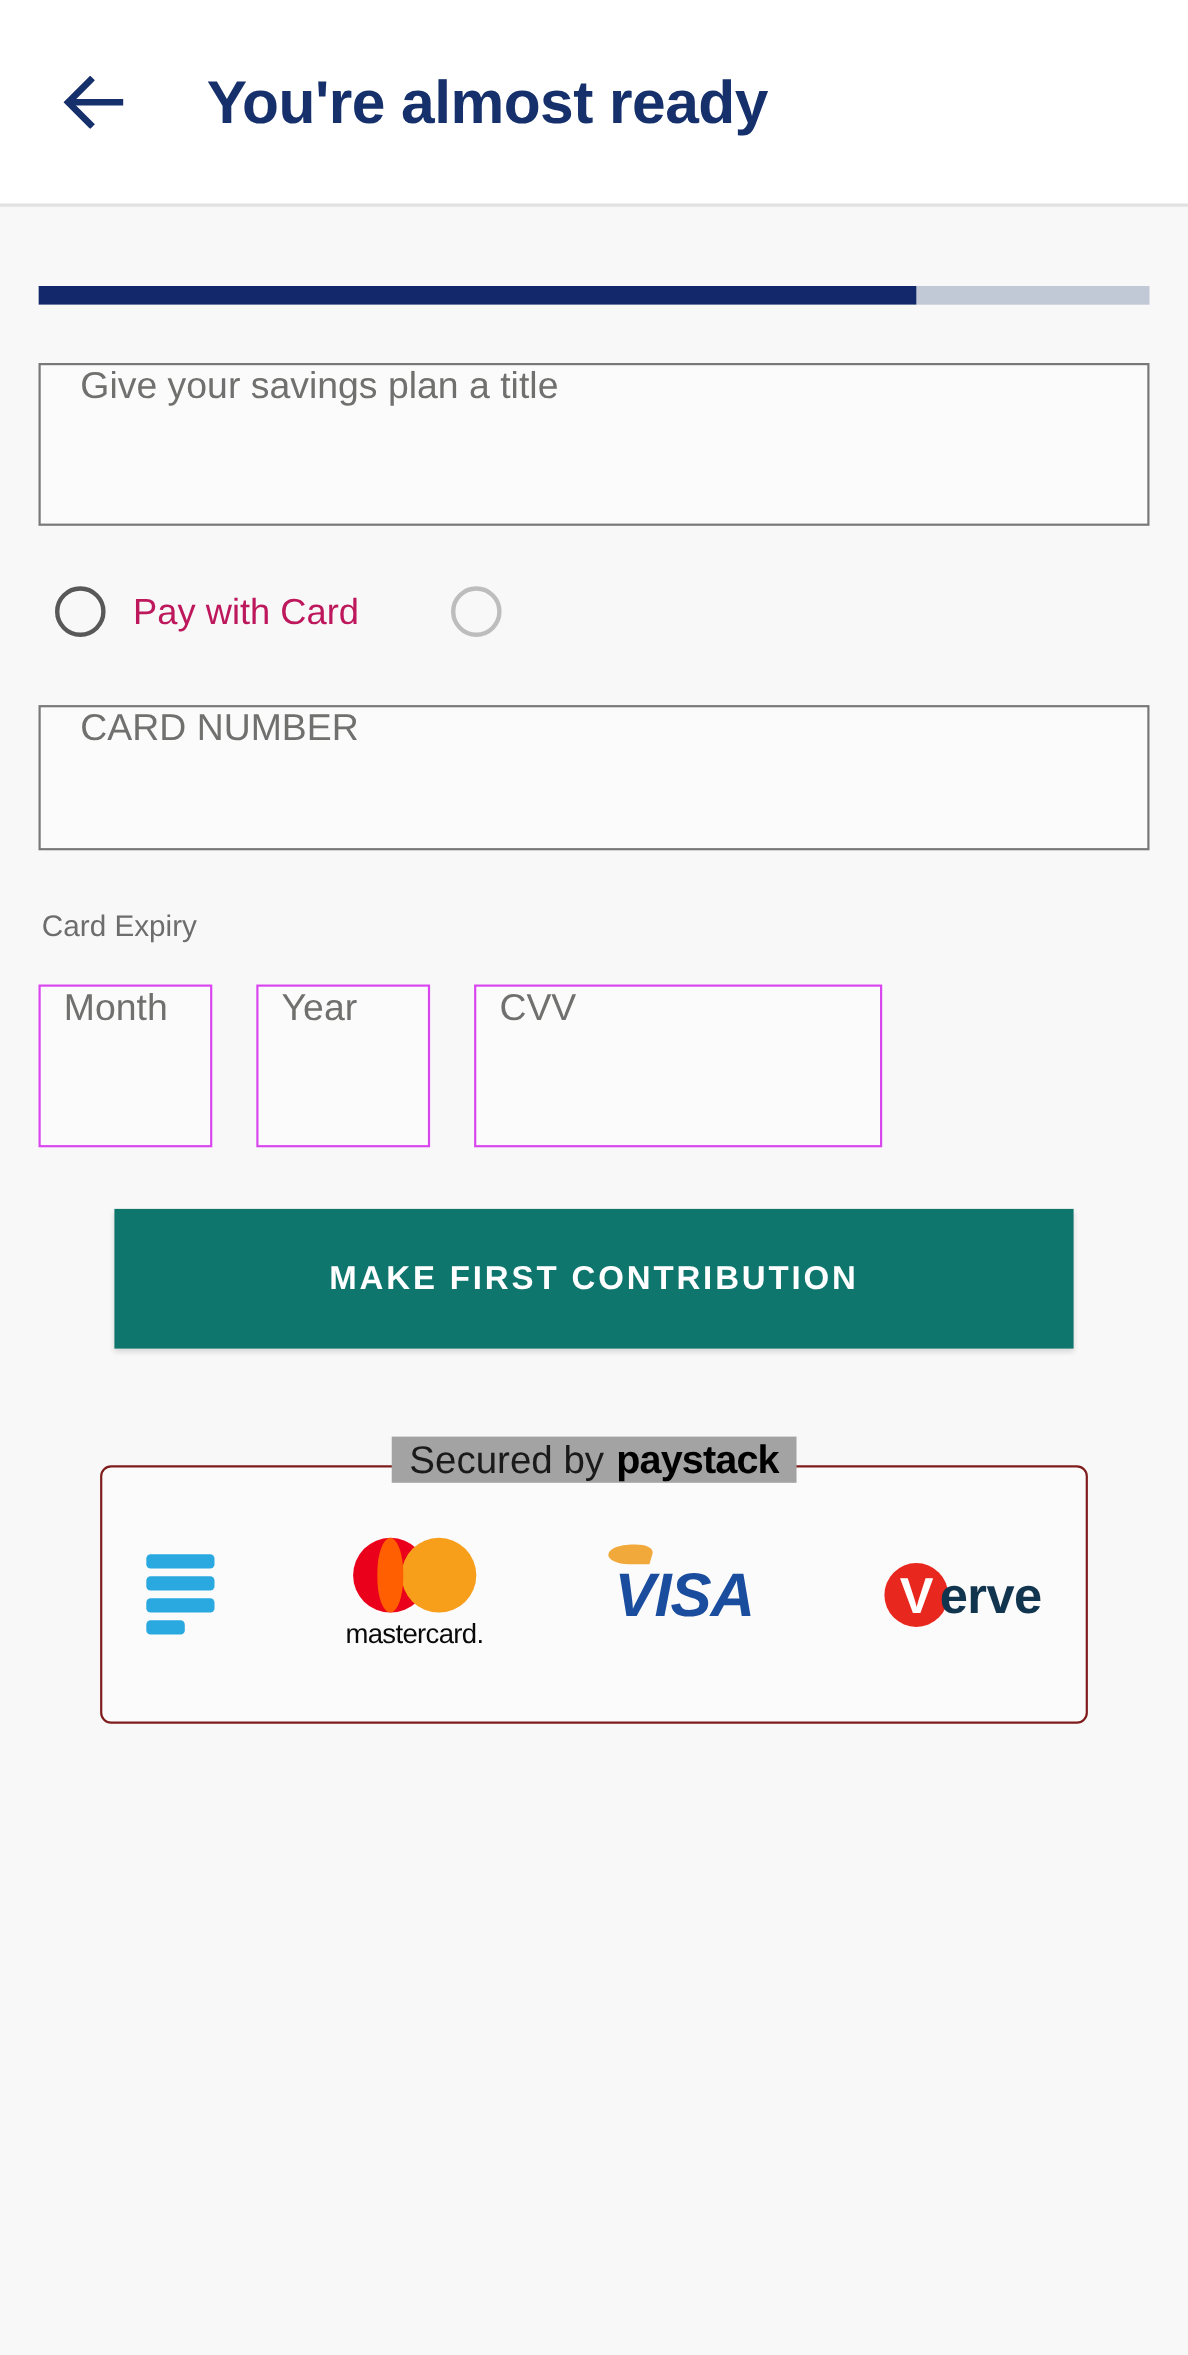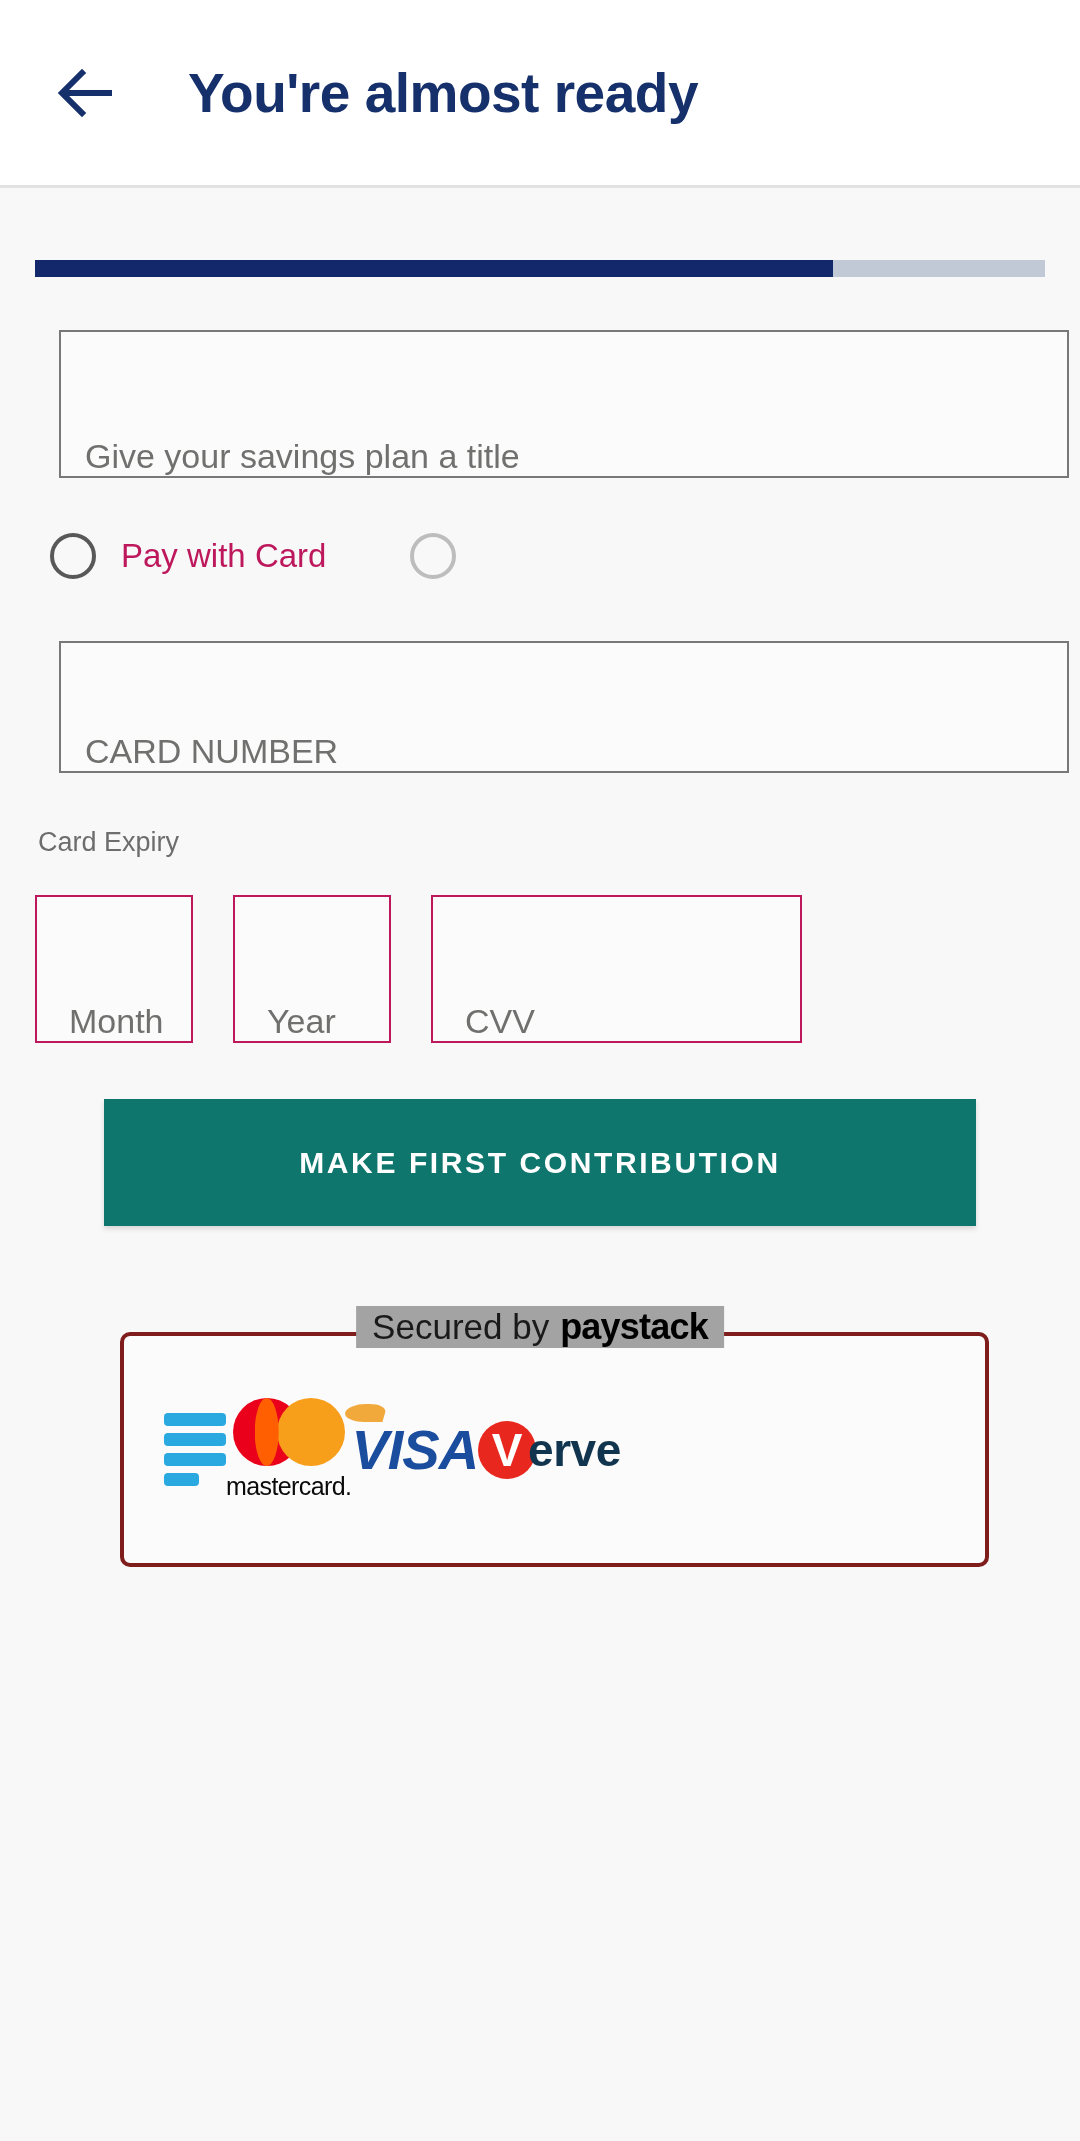--- a/index.html
+++ b/index.html
@@ -68,23 +68,22 @@
     left: 0; top: 0; bottom: 0;
     background: #12286b;
   }
 
   
   .field {
     width: 1010px;
     border: 2px solid #787878;
     background: #fbfbfb;
     display: flex;
-    align-items: flex-end;
-    padding: 0 24px;
-    margin-left: 24px;
+    align-items: flex-start;
+    padding: 0 36px;
   }
 
   .field .ph {
     font-size: 34px;
     color: #70706f;
   }
 
   .field-title {
     height: 148px;
     margin-top: 53px;
@@ -138,25 +137,25 @@
   }
 
   .expiry-row {
     display: flex;
     margin-top: 37px;
     gap: 40px;
   }
 
   .expiry-box {
     height: 148px;
-    border: 2px solid #be185d;
+    border: 2px solid #d946ef;
     background: #fbfbfb;
     display: flex;
-    align-items: flex-end;
-    padding-left: 32px;
+    align-items: flex-start;
+    padding-left: 21px;
   }
 
   .expiry-box.month { width: 158px; }
   .expiry-box.year  { width: 158px; }
   .expiry-box.cvv   { width: 371px; }
 
   .expiry-box .ph {
     font-size: 34px;
     color: #70706f;
   }
@@ -179,29 +178,28 @@
   }
 
   
   .secure-wrap {
     width: 898px;
     margin: 106px auto 0 auto;
     position: relative;
   }
 
   .secure-box {
-    border: 4px solid #7f1d1d;
+    border: 2px solid #7f1d1d;
     border-radius: 10px;
     height: 235px;
     background: #fbfbfb;
     display: flex;
     align-items: center;
-    justify-content: flex-start;
+    justify-content: space-between;
     padding: 0 40px;
-    margin-left: 29px;
   }
 
   .secure-legend {
     position: absolute;
     top: -26px;
     left: 50%;
     transform: translateX(-50%);
     background: #a3a3a3;
     padding: 0 16px;
     display: flex;

